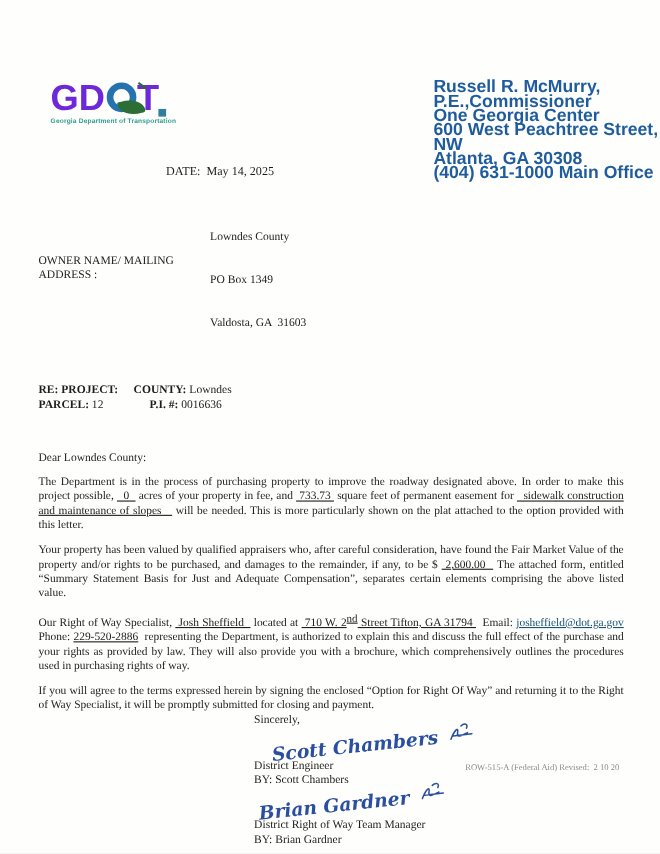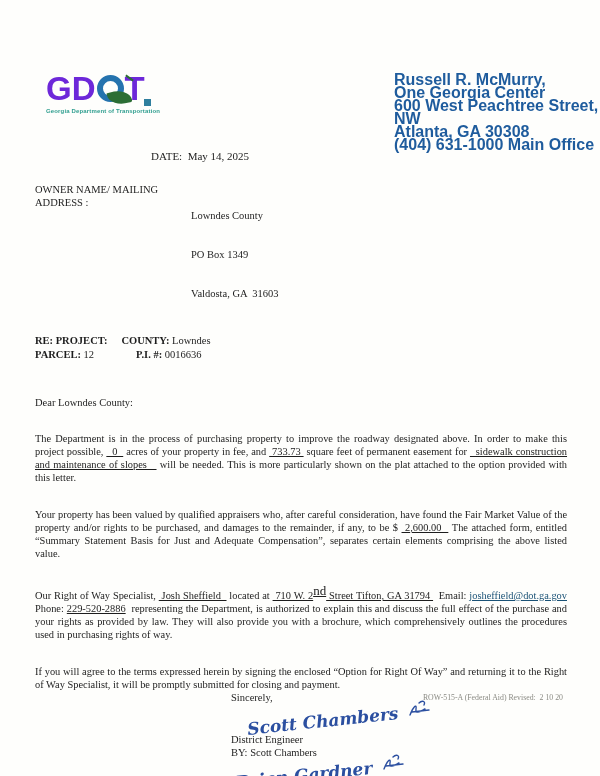--- a/index.html
+++ b/index.html
@@ -30,27 +30,27 @@
     font-family:"Liberation Sans", sans-serif; font-size:16px; line-height:13px;
     color:#1f5c9d; font-weight:bold;margin-top:20px; }
 
   
   .content { position:absolute; left:35px; right:33px; top:150px; font-size:10.5px; }
   .pre { white-space:pre-wrap; }
   .b { font-weight:bold; }
   .u { text-decoration:underline; }
   .date-line { margin-left:116px; font-weight:normal; font-size:11px; }
   .owner { display:flex; margin-top:21px; line-height:13px; }
-  .owner-labels { width:156px; }
-  .re { margin-top:8px; line-height:13.5px; }
+  .owner-labels { width:156px;margin-top:48px; }
+  .re { margin-top:22px; line-height:13.5px; }
   .gap14 { display:inline-block; width:14px; }
   .gap40 { display:inline-block; width:42px; }
   .salutation { margin-top:36px; }
-  .para { margin-top:24px; font-size:10.4px; line-height:13px; text-align:justify; }
-  .para sup { font-size:13px; }
+  .para { margin-top:10px; font-size:10.4px; line-height:13px; text-align:justify; }
+  .para sup { font-size:10px; }
   .email { color:#1a5276; text-decoration:underline; }
 
   
   .closing { margin-top:0; margin-left:196px; line-height:13px; }
   .sig-row { height:28px; position:relative; }
   .sig1 { margin-left:16px; margin-top:1px; }
   .sig2 { margin-left:4px; }
   .sig-script { display:inline-block; font-family:"DejaVu Serif", serif;
     font-style:italic; font-weight:bold; color:#2b4fa0; font-size:17px;
     transform:rotate(-6deg); white-space:nowrap; }
@@ -72,20 +72,21 @@
           <span class="leaf-stem"></span>
         </span>
         <span>T</span>
     </div>
     <div class="tagline">Georgia Department of Transportation</div>
   </div>
   <div class="scan-mark"></div>
 
   <div class="contact">
     <div>Russell R. McMurry,</div>
+    <div>P.E.,Commissioner</div>
     <div>One Georgia Center</div>
     <div>600 West Peachtree Street, NW</div>
     <div>Atlanta, GA 30308</div>
     <div>(404) 631-1000 Main Office</div>
   </div>
 
   <div class="content">
 
     <div class="date-line pre"><span>DATE: </span><span> May 14, 2025</span></div>
 

